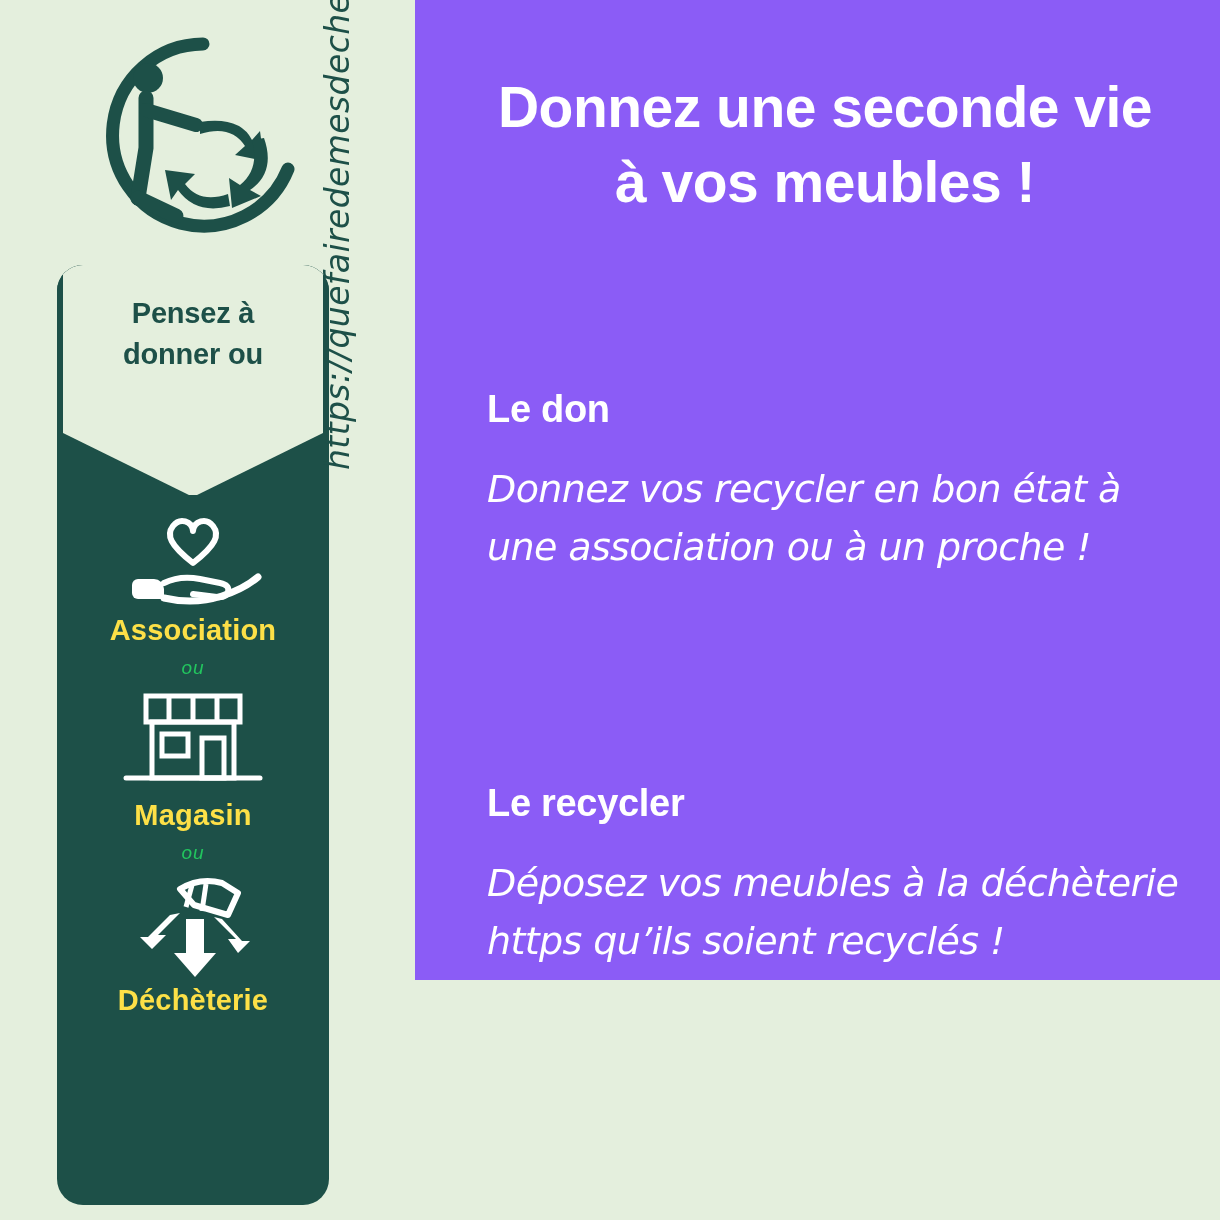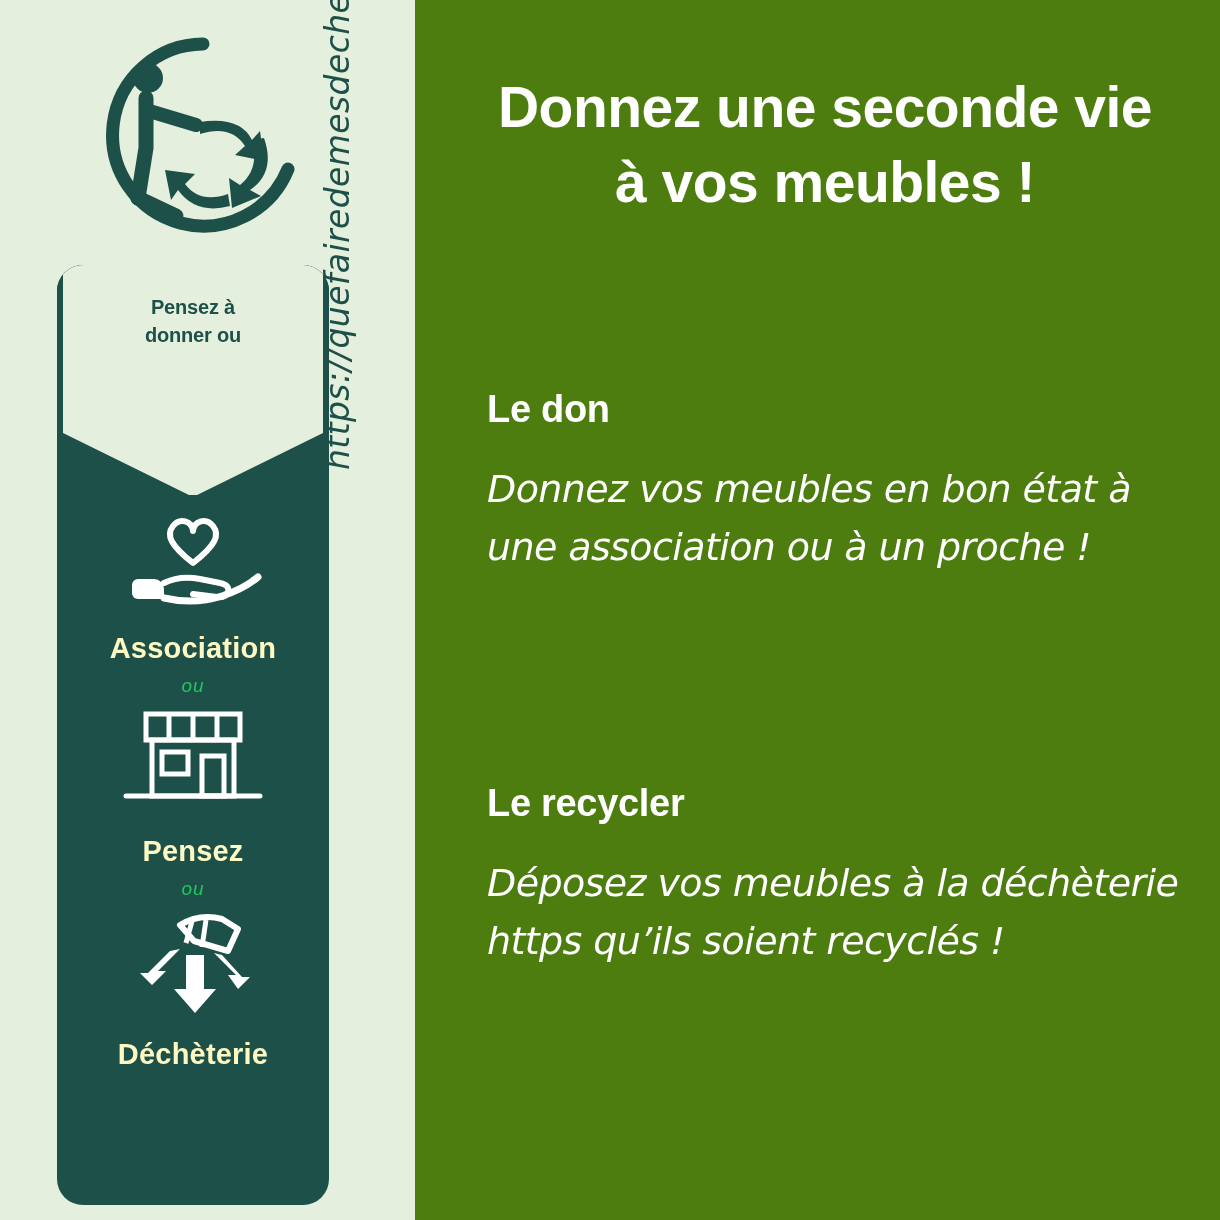--- a/index.html
+++ b/index.html
@@ -65,21 +65,21 @@
     height: 230px;
   }
   .ribbon-head-text {
     position: absolute;
     left: 0;
     top: 28px;
     width: 272px;
     text-align: center;
     color: #1d5048;
     font-weight: bold;
-    font-size: 20px;
+    font-size: 29px;
     line-height: 1.42;
     letter-spacing: -0.2px;
   }
 
   .ribbon-body {
     position: absolute;
     left: 0;
     top: 235px;
     width: 272px;
     color: #ffffff;
@@ -92,23 +92,23 @@
   }
   .step-icon {
     display: flex;
     align-items: center;
     justify-content: center;
     height: 112px;
   }
   .step-label {
     font-size: 29px;
     font-weight: bold;
-    color: #fef9c3;
+    color: #fde047;
     letter-spacing: 0.2px;
-    margin-top: 20px;
+    margin-top: 2px;
   }
   .ou {
     font-size: 19px;
     font-style: italic;
     color: #22c55e;
     margin: 10px 0 6px 0;
     letter-spacing: 1px;
   }
 
   
@@ -124,22 +124,22 @@
     font-style: italic;
     font-size: 33px;
     letter-spacing: 0.4px;
     white-space: nowrap;
   }
 
   
   .right-panel {
     position: relative;
     flex: 1 1 auto;
-    height: 1220px;
-    background: #4d7c0f;
+    height: 980px;
+    background: #8b5cf6;
   }
   .headline {
     position: absolute;
     left: 40px;
     top: 70px;
     width: 740px;
     text-align: center;
     color: #ffffff;
     font-weight: bold;
     font-size: 57px;
@@ -232,21 +232,21 @@
 
                 <rect x="44" y="36" width="82" height="56" fill="none" stroke="#ffffff" stroke-width="5"></rect>
 
                 <rect x="54" y="48" width="26" height="22" fill="none" stroke="#ffffff" stroke-width="5"></rect>
 
                 <rect x="94" y="52" width="22" height="40" fill="none" stroke="#ffffff" stroke-width="5"></rect>
 
                 <line x1="18" y1="92" x2="152" y2="92" stroke="#ffffff" stroke-width="5" stroke-linecap="round"></line>
               </svg>
             </div>
-            <div class="step-label">Pensez</div>
+            <div class="step-label">Magasin</div>
           </div>
 
           <div class="ou">ou</div>
 
           <div class="step">
             <div class="step-icon">
               <svg width="150" height="110" viewBox="0 0 150 110" xmlns="http://www.w3.org/2000/svg">
 
                 <path d="M62 18 q20 -12 42 -6 l16 10 -10 22 -34 -10 Z" fill="none" stroke="#ffffff" stroke-width="6" stroke-linejoin="round"></path>
                 <line x1="74" y1="14" x2="68" y2="36" stroke="#ffffff" stroke-width="5"></line>
@@ -271,21 +271,21 @@
 
   <div class="right-panel">
 
     <div class="headline">
       <div>Donnez une seconde vie</div>
       <div>à vos meubles !</div>
     </div>
 
     <div class="section don">
       <div class="section-title">Le don</div>
-      <div class="section-text">Donnez vos meubles en bon état à une association ou à un proche !</div>
+      <div class="section-text">Donnez vos recycler en bon état à une association ou à un proche !</div>
     </div>
 
     <div class="section recyclage">
       <div class="section-title">Le recycler</div>
       <div class="section-text">Déposez vos meubles à la déchèterie https qu’ils soient recyclés !</div>
     </div>
 
   </div>
 </div>
 

